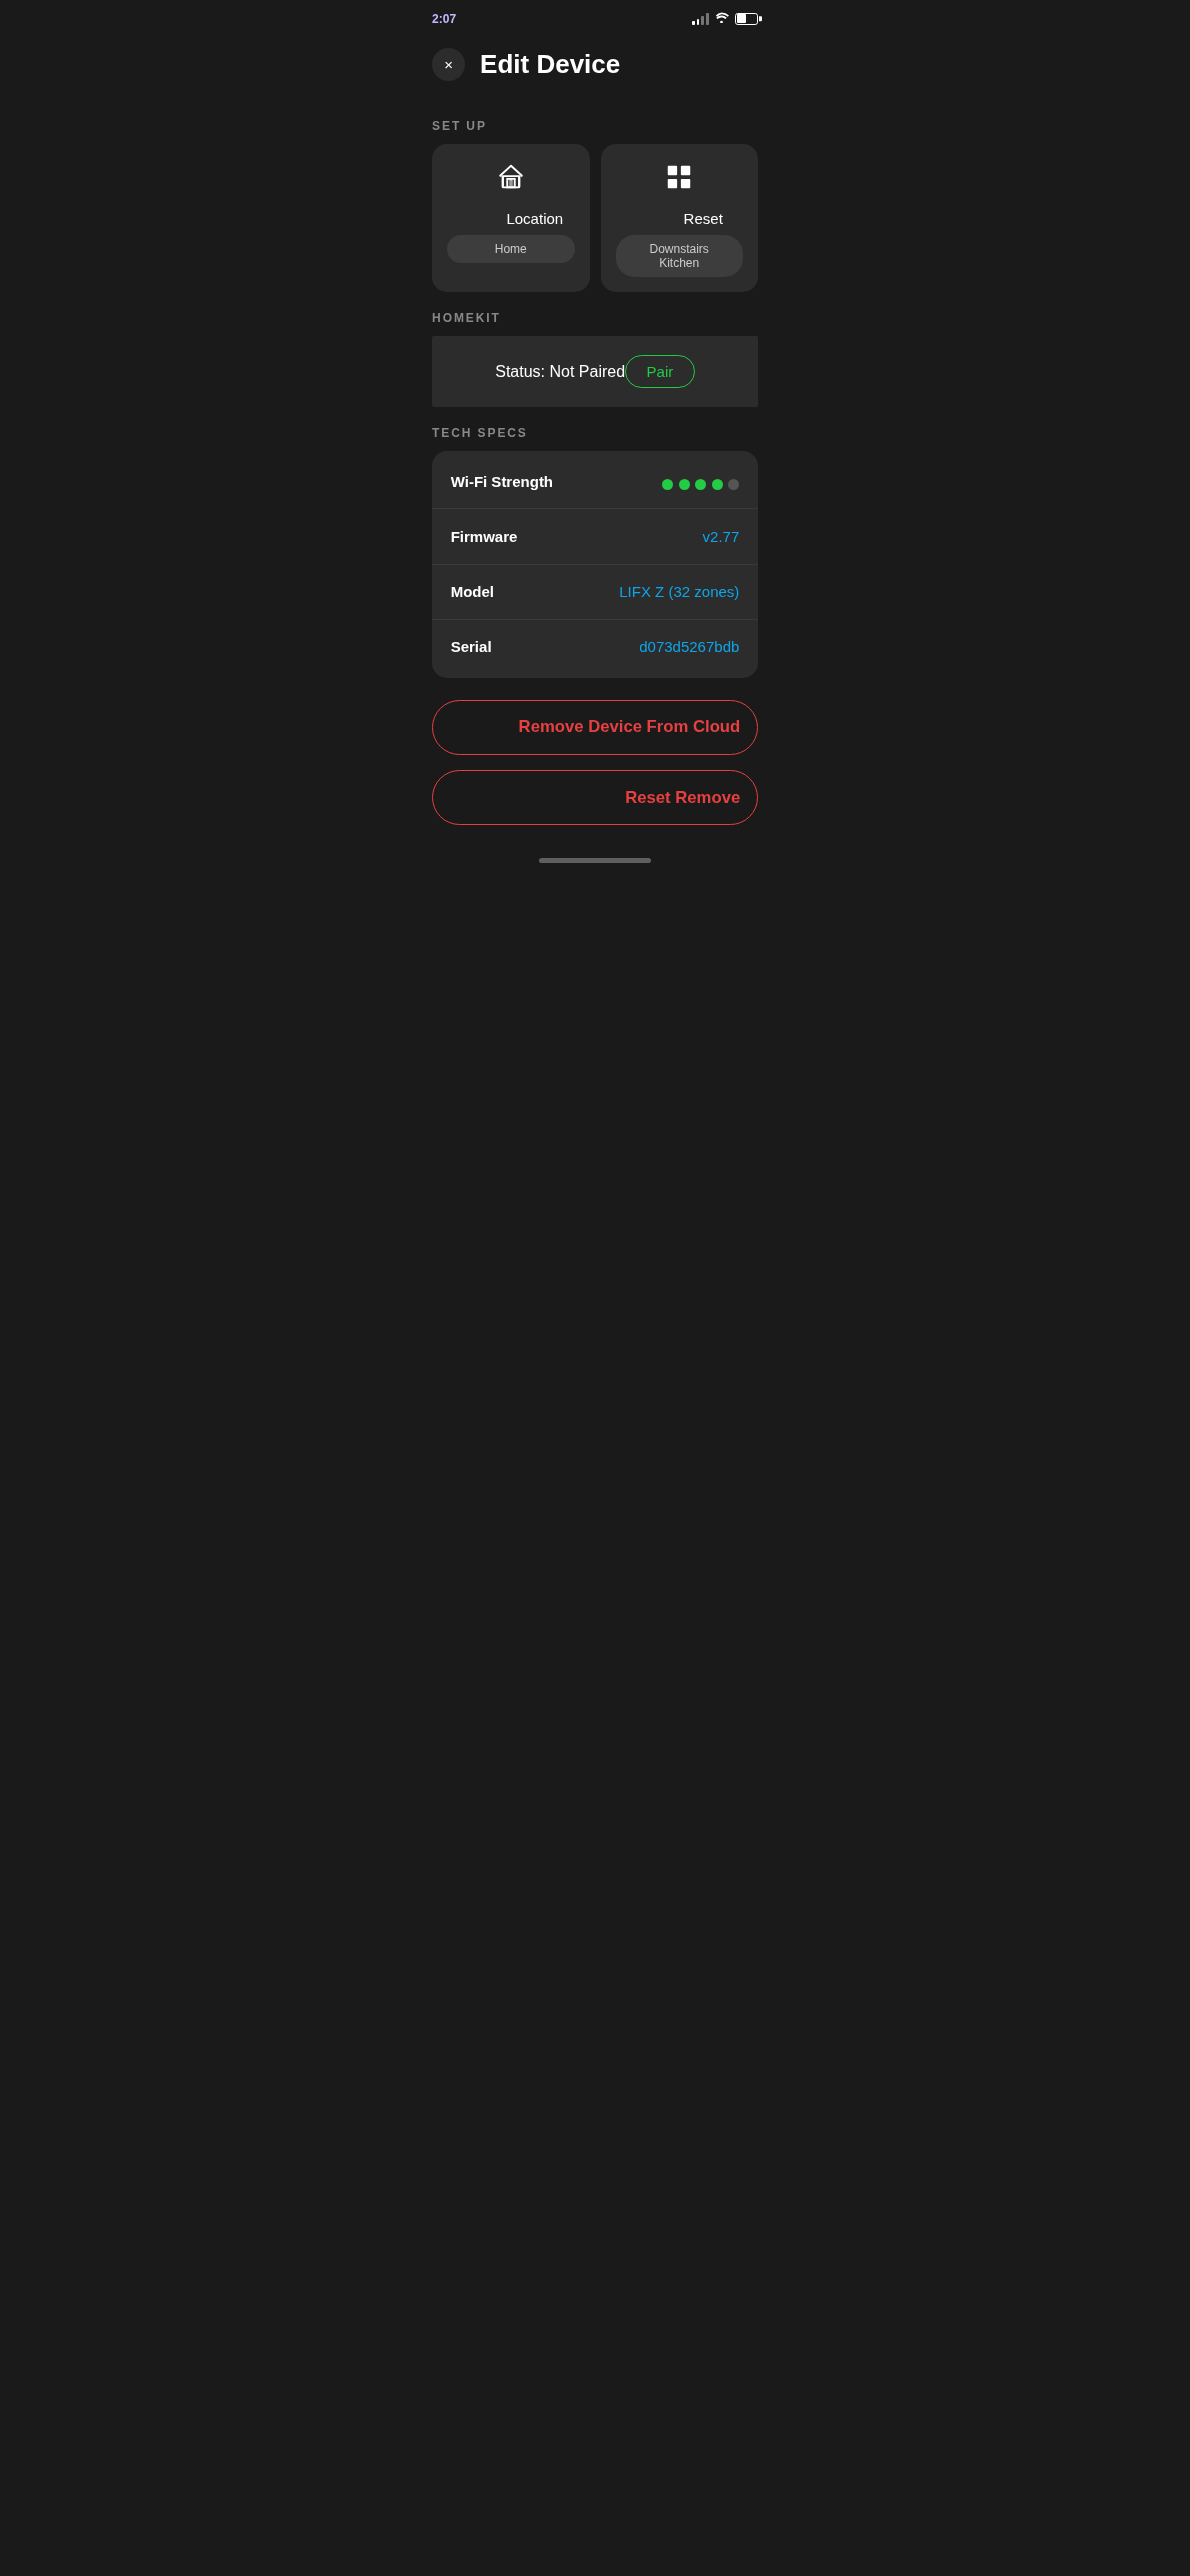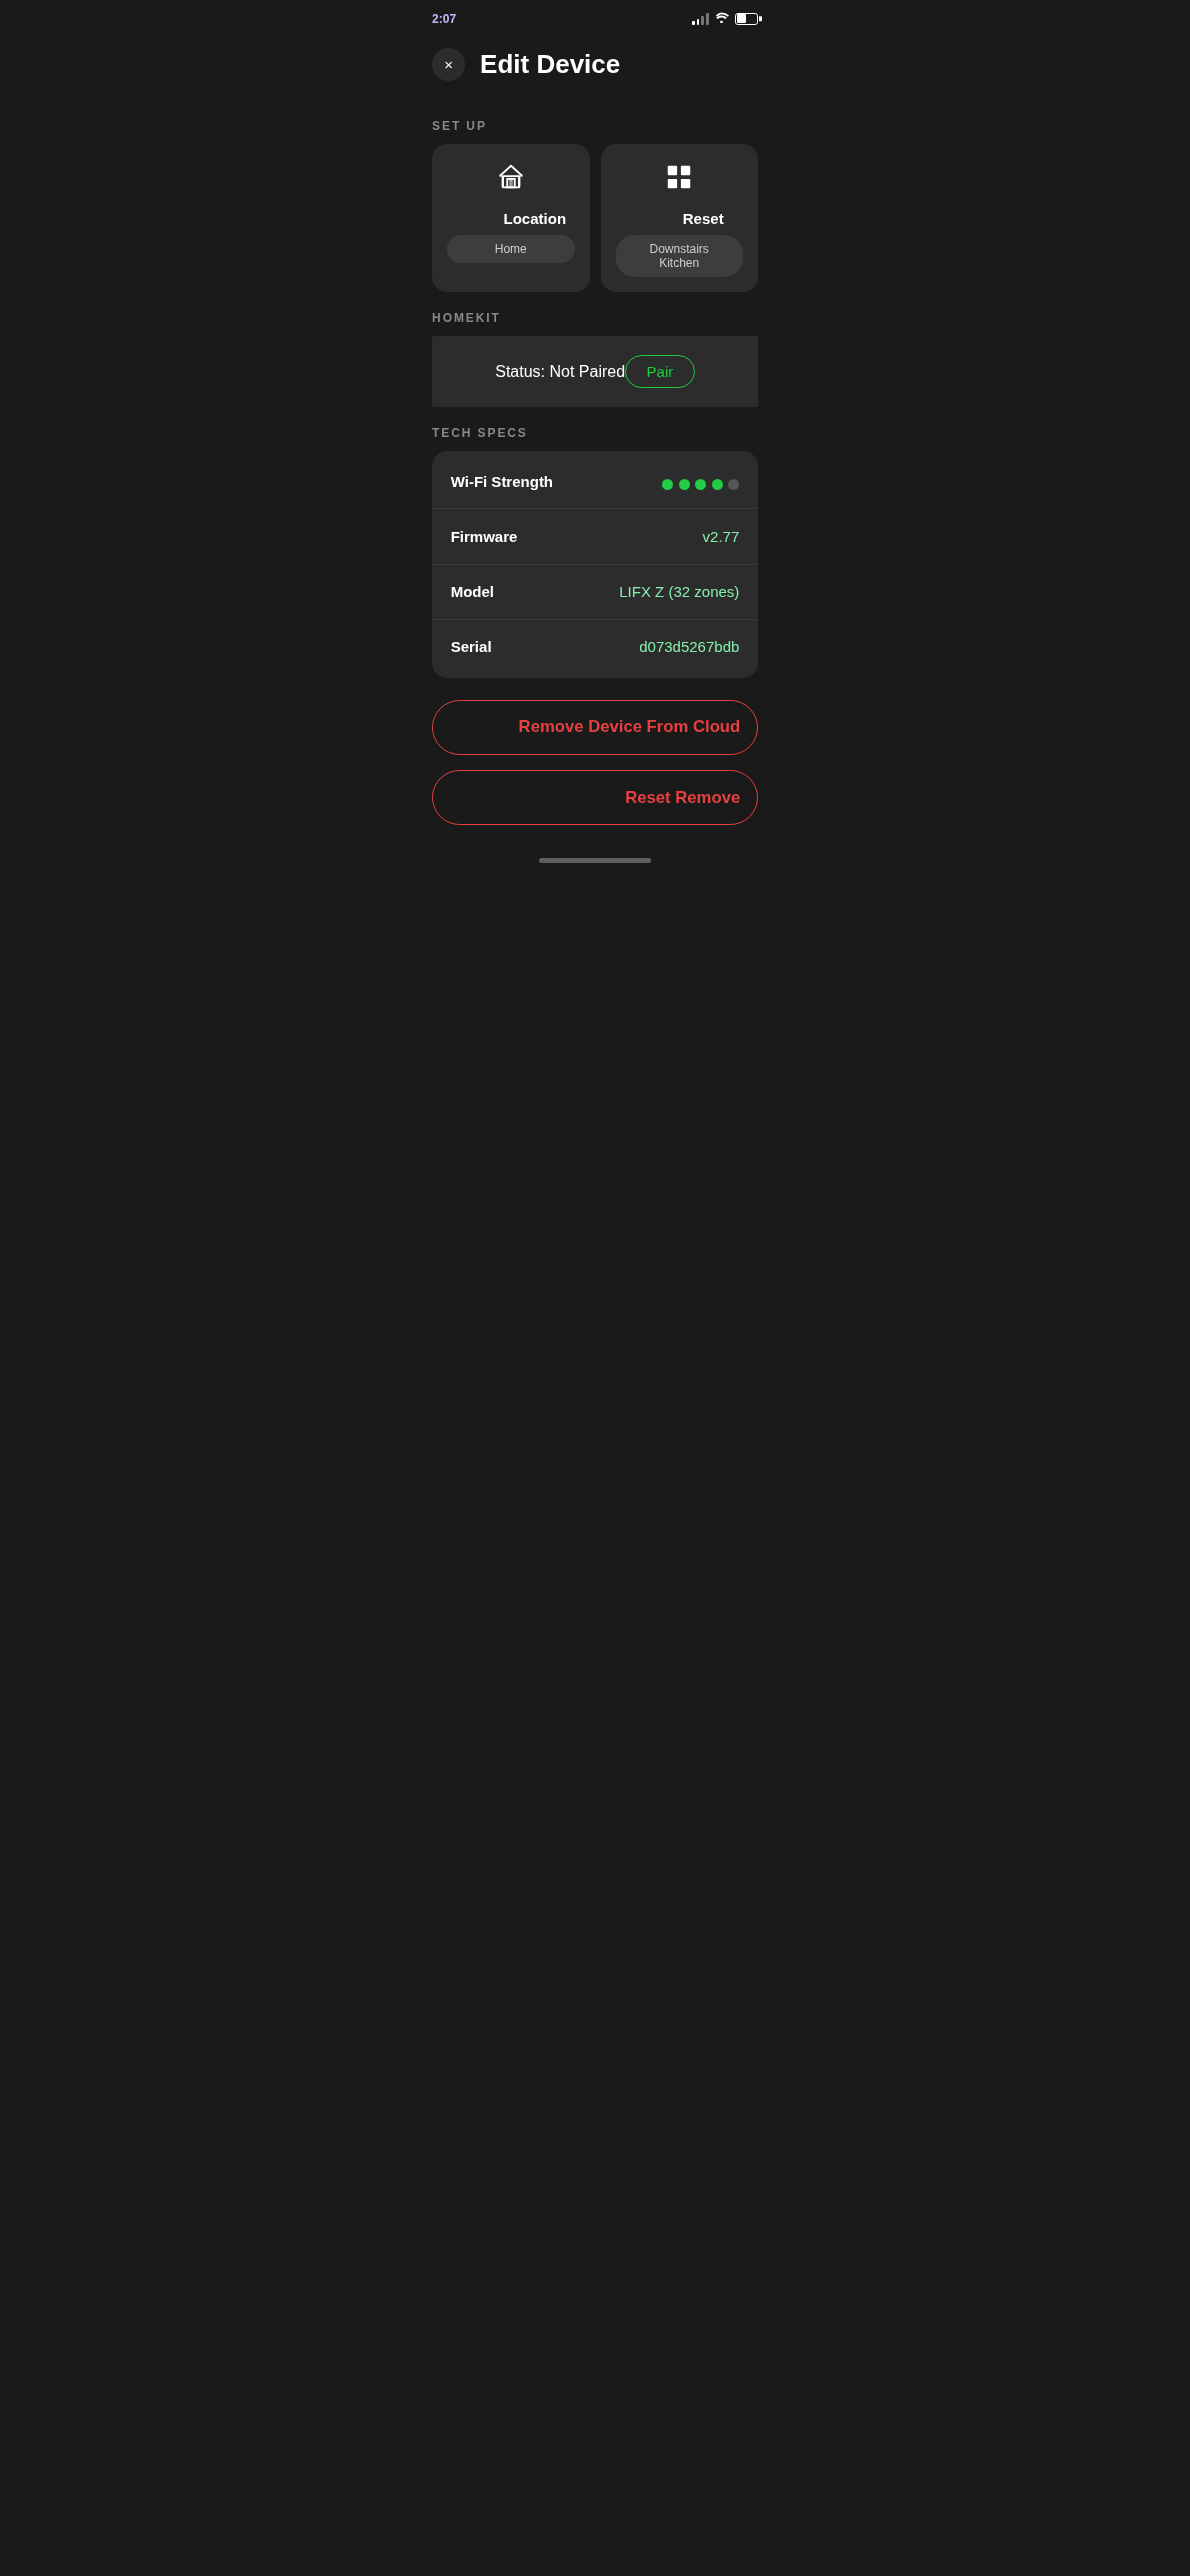--- a/index.html
+++ b/index.html
@@ -148,21 +148,21 @@
 
     .setup-icon {
       font-size: 26px;
       color: #ffffff;
       margin-bottom: 3.7px;
     }
 
     .setup-card-label {
       font-size: 15px;
       color: #ffffff;
-      font-weight: 700;
+      font-weight: 400;
       margin-left: 48px;
     }
 
     .setup-card-value {
       background: #3d3d3d;
       border-radius: 18.6px;
       padding: 7.4px 15px;
       font-size: 12px;
       color: #cccccc;
       width: 100%;
@@ -221,21 +221,21 @@
     }
 
     .tech-spec-label {
       font-size: 15px;
       font-weight: 600;
       color: #ffffff;
     }
 
     .tech-spec-value {
       font-size: 15px;
-      color: #86efac;
+      color: #0ea5e9;
     }
 
     .wifi-dots {
       display: flex;
       gap: 5.6px;
       align-items: center;
     }
 
     .wifi-dot {
       width: 11px;

